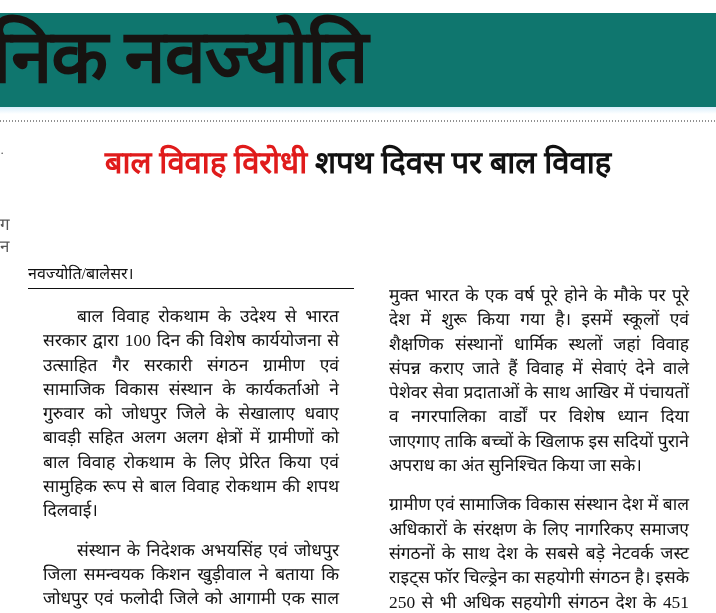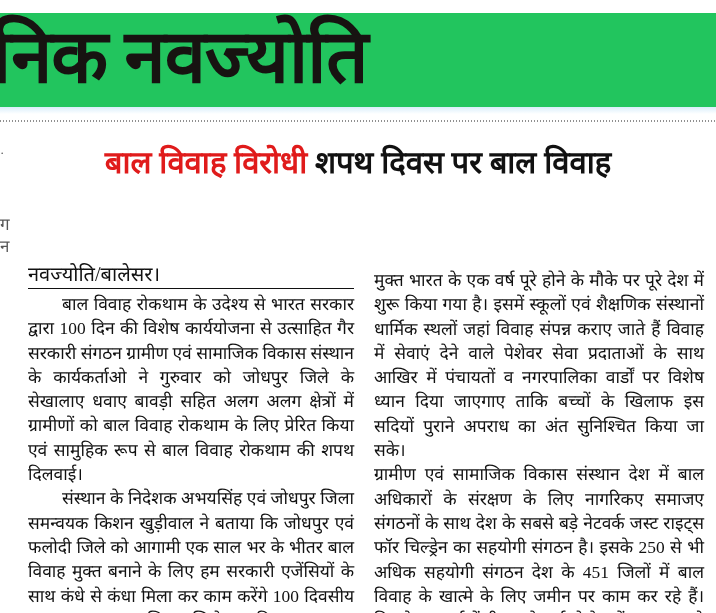--- a/index.html
+++ b/index.html
@@ -15,21 +15,21 @@
     position: relative;
   }
 
   
   .masthead-band {
     position: absolute;
     left: 0;
     top: 13px;
     width: 716px;
     height: 94px;
-    background: #22c55e;
+    background: #0f766e;
     overflow: hidden;
   }
   .masthead-text {
     position: absolute;
     left: -8px;
     top: -6px;
     font-family: "Liberation Serif", "DejaVu Serif", serif;
     font-size: 74px;
     font-weight: bold;
     color: #171311;
@@ -115,34 +115,34 @@
   .col-left {
     left: 28px;
     width: 326px;
   }
   .col-right {
     left: 374px;
     width: 330px;
     top: 6px;
   }
   .byline {
-    font-size: 20px;
+    font-size: 16px;
     line-height: 24px;
     color: #111111;
     text-align: left;
     white-space: nowrap;
   }
   .byline-rule {
     width: 100%;
     height: 0;
     border-top: 1.6px solid #111111;
     margin: 2px 0 3px 0;
   }
   .para {
-    margin: 0;
+    margin: 15px;
     text-indent: 34px;
     text-align: justify;
     text-justify: inter-word;
     hyphens: none;
   }
   .para.noindent {
     text-indent: 0;
   }
   .para + .para {
     margin-top: 0;

